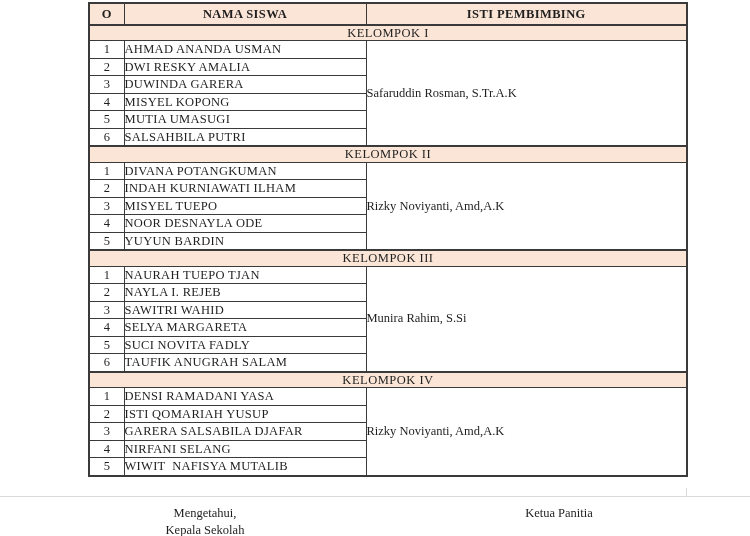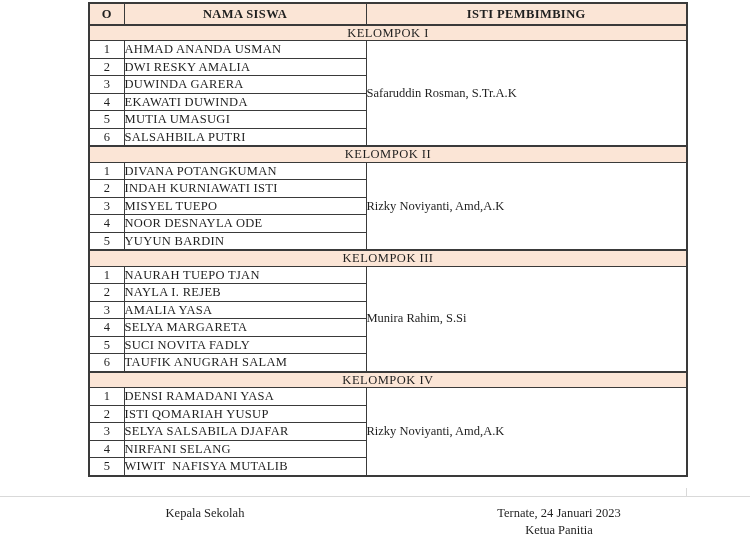--- a/index.html
+++ b/index.html
@@ -116,41 +116,41 @@
         <tr class="student-row">
           <td class="no-cell">2</td>
           <td class="name-cell">DWI RESKY AMALIA</td>
         </tr>
         <tr class="student-row">
           <td class="no-cell">3</td>
           <td class="name-cell">DUWINDA GARERA</td>
         </tr>
         <tr class="student-row">
           <td class="no-cell">4</td>
-          <td class="name-cell">EKAWATI DUWINDA</td>
+          <td class="name-cell">MISYEL KOPONG</td>
         </tr>
         <tr class="student-row">
           <td class="no-cell">5</td>
           <td class="name-cell">MUTIA UMASUGI</td>
         </tr>
         <tr class="student-row">
           <td class="no-cell">6</td>
           <td class="name-cell">SALSAHBILA PUTRI</td>
         </tr>
         <tr class="group-header-row">
           <td colspan="3">KELOMPOK II</td>
         </tr>
         <tr class="student-row">
           <td class="no-cell">1</td>
           <td class="name-cell">DIVANA POTANGKUMAN</td>
           <td class="guru-cell" rowspan="5">Rizky Noviyanti, Amd,A.K</td>
         </tr>
         <tr class="student-row">
           <td class="no-cell">2</td>
-          <td class="name-cell">INDAH KURNIAWATI ISTI</td>
+          <td class="name-cell">INDAH KURNIAWATI ILHAM</td>
         </tr>
         <tr class="student-row">
           <td class="no-cell">3</td>
           <td class="name-cell">MISYEL TUEPO</td>
         </tr>
         <tr class="student-row">
           <td class="no-cell">4</td>
           <td class="name-cell">NOOR DESNAYLA ODE</td>
         </tr>
         <tr class="student-row">
@@ -164,21 +164,21 @@
           <td class="no-cell">1</td>
           <td class="name-cell">NAURAH TUEPO TJAN</td>
           <td class="guru-cell" rowspan="6">Munira Rahim, S.Si</td>
         </tr>
         <tr class="student-row">
           <td class="no-cell">2</td>
           <td class="name-cell">NAYLA I. REJEB</td>
         </tr>
         <tr class="student-row">
           <td class="no-cell">3</td>
-          <td class="name-cell">AMALIA YASA</td>
+          <td class="name-cell">SAWITRI WAHID</td>
         </tr>
         <tr class="student-row">
           <td class="no-cell">4</td>
           <td class="name-cell">SELYA MARGARETA</td>
         </tr>
         <tr class="student-row">
           <td class="no-cell">5</td>
           <td class="name-cell">SUCI NOVITA FADLY</td>
         </tr>
         <tr class="student-row">
@@ -192,38 +192,38 @@
           <td class="no-cell">1</td>
           <td class="name-cell">DENSI RAMADANI YASA</td>
           <td class="guru-cell" rowspan="5">Rizky Noviyanti, Amd,A.K</td>
         </tr>
         <tr class="student-row">
           <td class="no-cell">2</td>
           <td class="name-cell">ISTI QOMARIAH YUSUP</td>
         </tr>
         <tr class="student-row">
           <td class="no-cell">3</td>
-          <td class="name-cell">SELYA SALSABILA DJAFAR</td>
+          <td class="name-cell">GARERA SALSABILA DJAFAR</td>
         </tr>
         <tr class="student-row">
           <td class="no-cell">4</td>
           <td class="name-cell">NIRFANI SELANG</td>
         </tr>
         <tr class="student-row">
           <td class="no-cell">5</td>
           <td class="name-cell">WIWIT  NAFISYA MUTALIB</td>
         </tr>
       </tbody>
   </table>
 
   <div class="page-rule"></div>
   <div class="page-corner-mark"></div>
 
   <div class="sig sig-left">
+    <div>Mengetahui,</div>
     <div>Kepala Sekolah</div>
   </div>
 
   <div class="sig sig-right">
-    <div>Ternate, 24 Januari 2023</div>
     <div>Ketua Panitia</div>
   </div>
 
 </div>
 
 </body></html>

